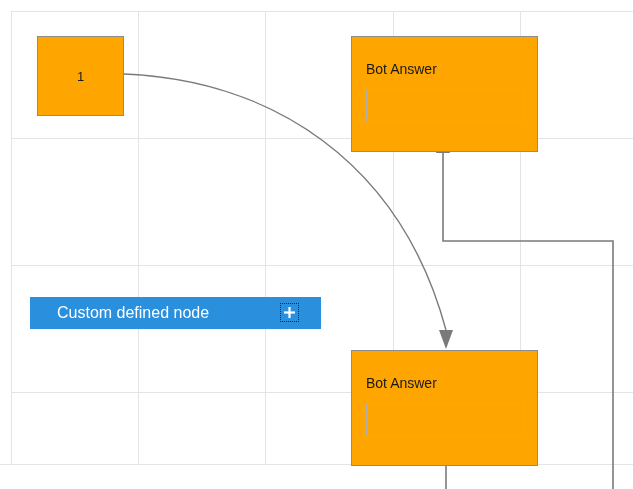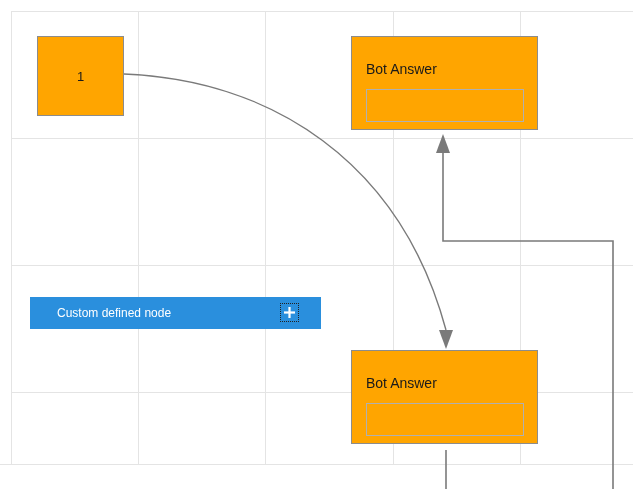--- a/index.html
+++ b/index.html
@@ -49,21 +49,21 @@
     justify-content: center;
   }
   .node-start-label {
     font-size: 13px;
     color: #1a1a1a;
     line-height: 1;
   }
   .node-bot {
     left: 351px;
     width: 187px;
-    height: 94px;
+    height: 116px;
     padding: 0;
   }
   .node-bot-top { top: 36px; }
   .node-bot-bottom { top: 350px; }
   .node-bot-title {
     position: absolute;
     left: 14px;
     top: 25px;
     font-size: 14px;
     color: #1a1a1a;
@@ -87,21 +87,21 @@
     top: 297px;
     width: 291px;
     height: 32px;
     background: #2a8fdd;
     display: flex;
     align-items: center;
     cursor: pointer;
   }
   #custom-node-label {
     margin-left: 27px;
-    font-size: 12px;
+    font-size: 16px;
     color: #ffffff;
     line-height: 1;
     white-space: nowrap;
     text-align: right;
   }
   #add-node-icon {
     position: absolute;
     right: 22px;
     top: 6px;
     width: 19px;

